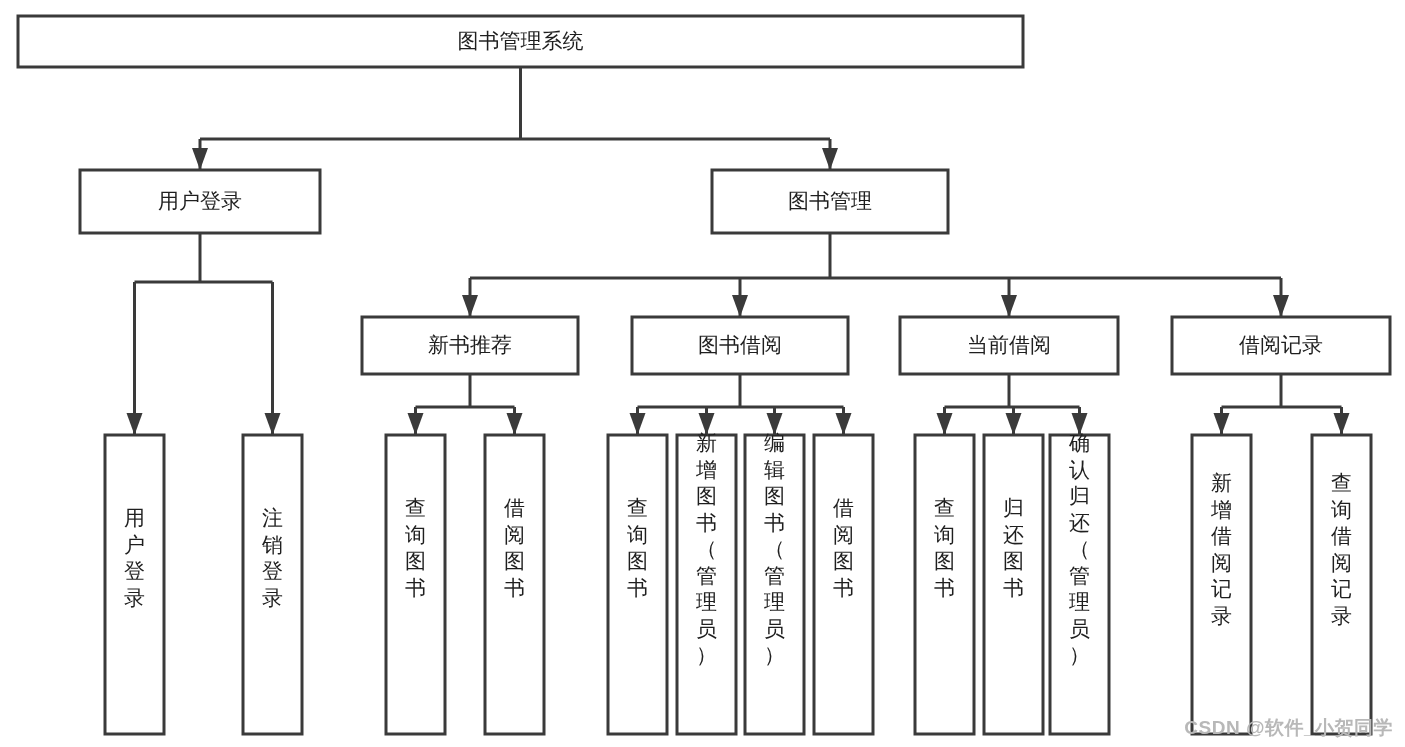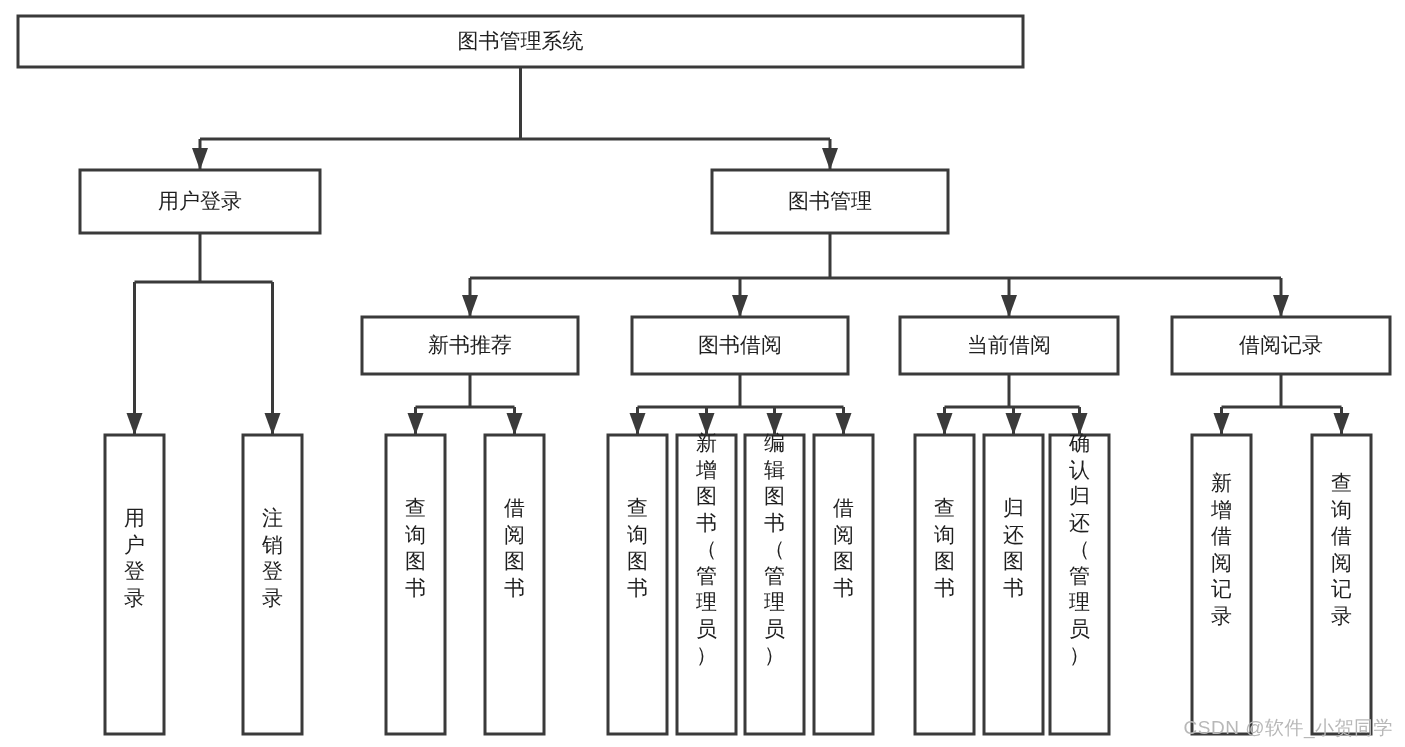--- a/index.html
+++ b/index.html
@@ -57,20 +57,21 @@
   .watermark {
     position: absolute;
     right: 12px;
     bottom: 6px;
     font-family: "Liberation Sans", "DejaVu Sans", sans-serif;
     font-size: 19px;
     color: #b8b8b8;
     white-space: nowrap;
     letter-spacing: 0.5px;
     pointer-events: none;
+    font-weight: bold;
   }
 </style>
 </head>
 <body>
 
 <div id="chart-root">
   <svg class="diagram" viewBox="0 0 1405 747" xmlns="http://www.w3.org/2000/svg">
     <g id="connectors">
         <line x1="520.5" y1="67" x2="520.5" y2="139" class="connector"></line>
         <line x1="200" y1="139" x2="830" y2="139" class="connector"></line>

